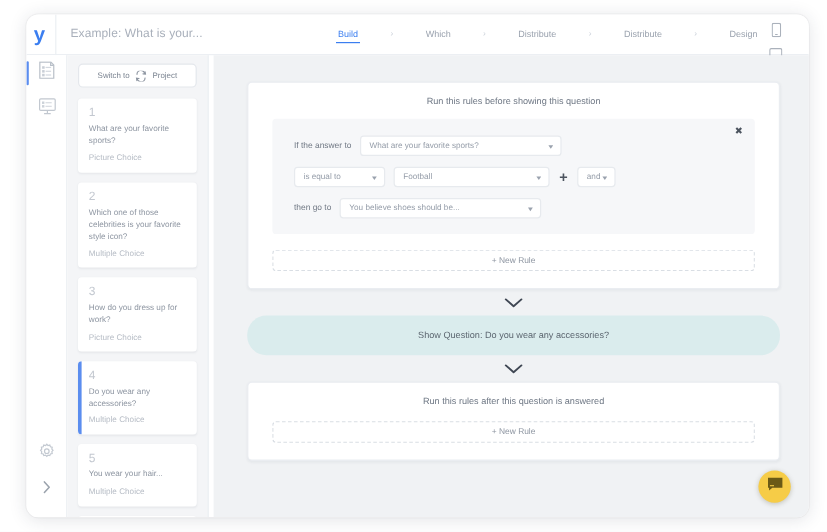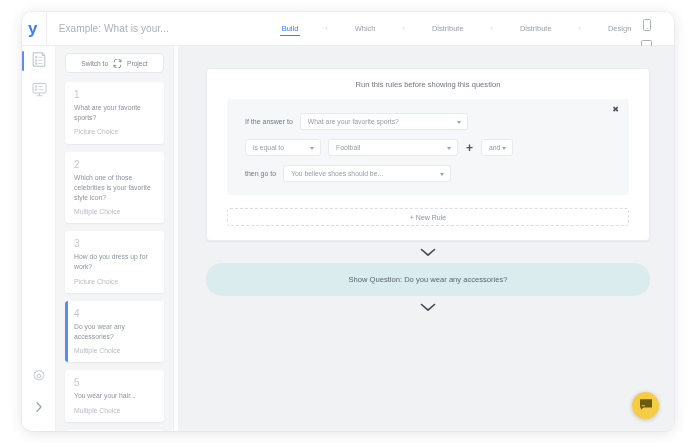--- a/index.html
+++ b/index.html
@@ -401,20 +401,24 @@
     <div id="show-question-band">Show Question: Do you wear any accessories?</div>
 
     <div class="connector">
       <span>
         <svg width="16" height="9" viewBox="0 0 16 9">
             <path d="M1.5 1.5L8 7.2l6.5-5.7" fill="none" stroke="#3f4753" stroke-width="1.6" stroke-linecap="round" stroke-linejoin="round"></path>
           </svg>
       </span>
     </div>
 
+    <div class="panel">
+      <div class="panel-title">Run this rules after this question is answered</div>
+      <div class="new-rule" style="margin-top:2px">+ New Rule</div>
+    </div>
 
   </div>
 
   <div id="chat-launcher">
     <span>
       <svg width="14" height="13" viewBox="0 0 14 13">
         <path d="M1 1.2h12v8.2H4.6L1.9 11.8V9.4H1z" fill="#6b5a16"></path>
         <rect x="2.6" y="7.3" width="3.4" height="0.9" fill="#f6cc47"></rect>
       </svg>
     </span>

